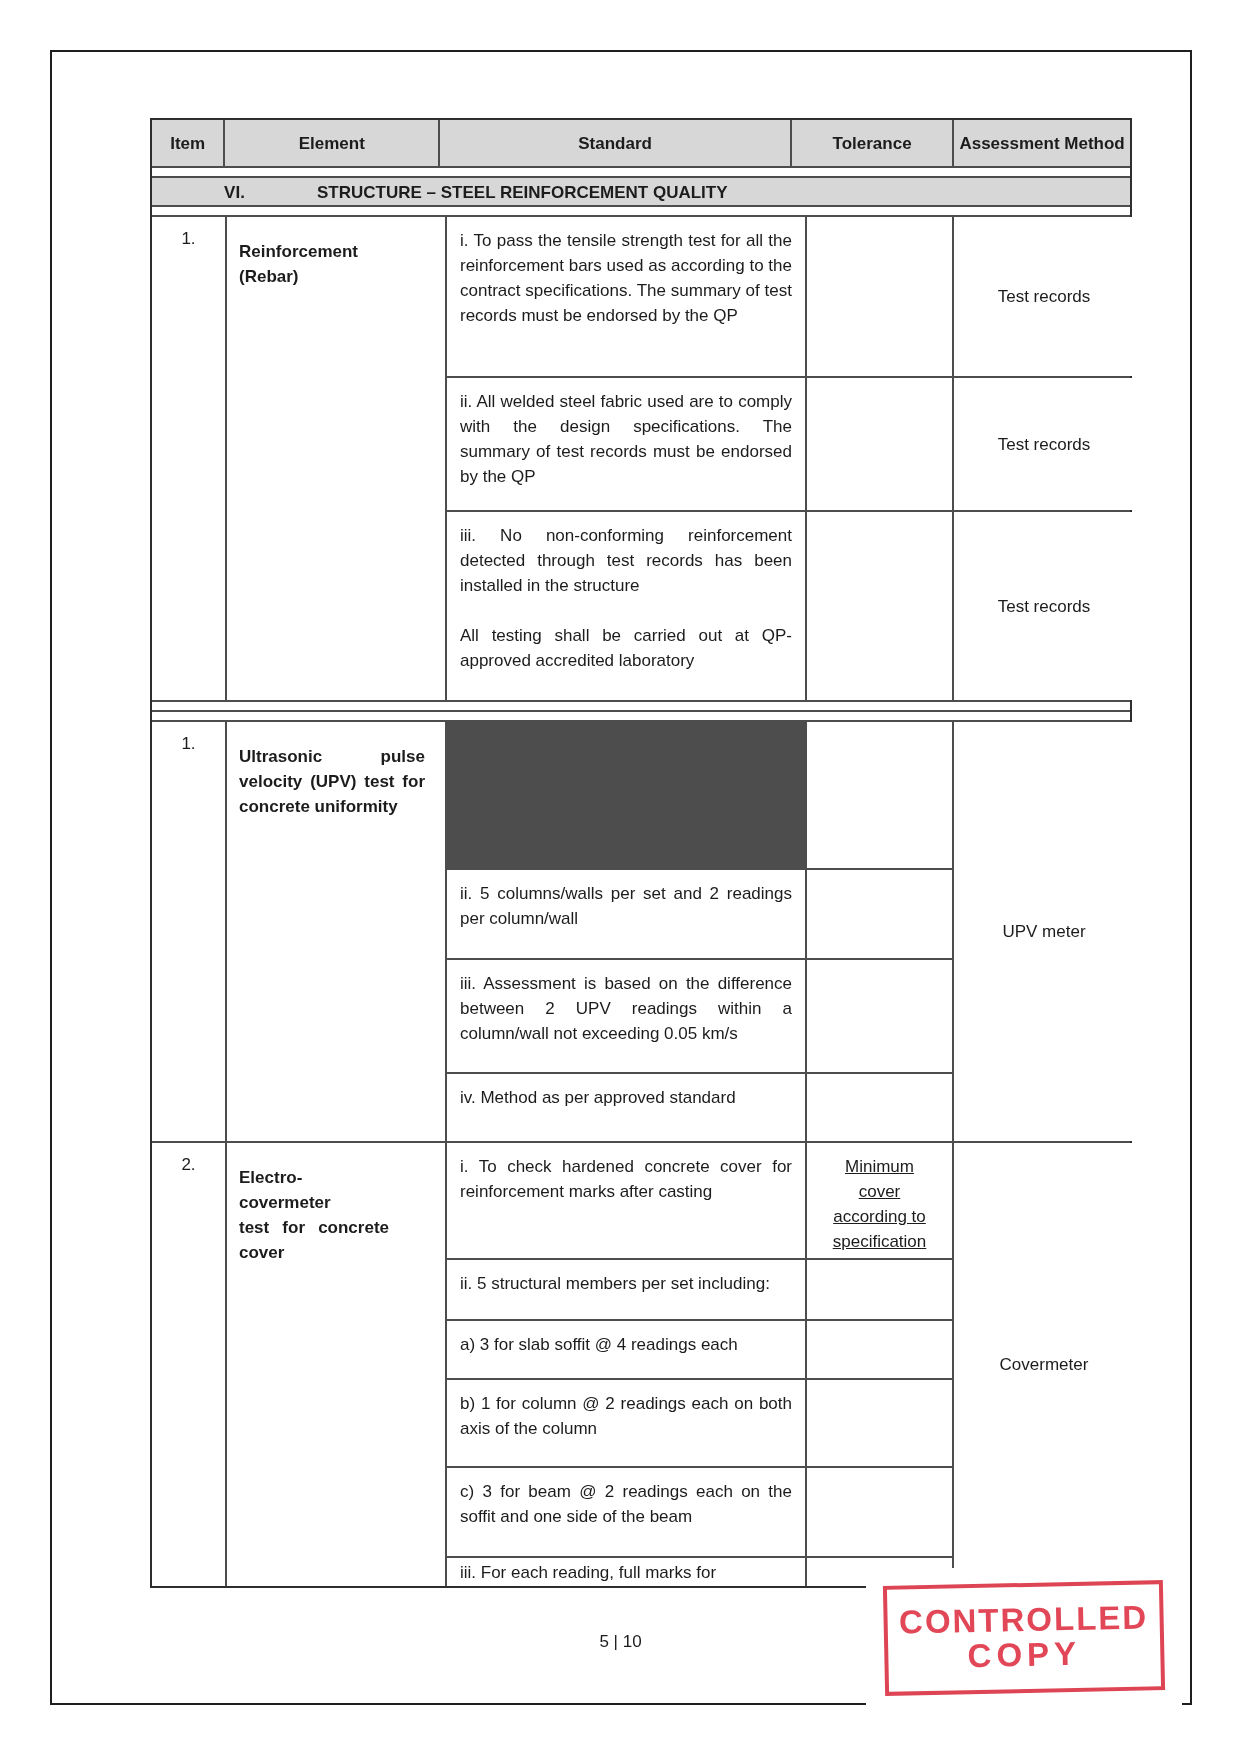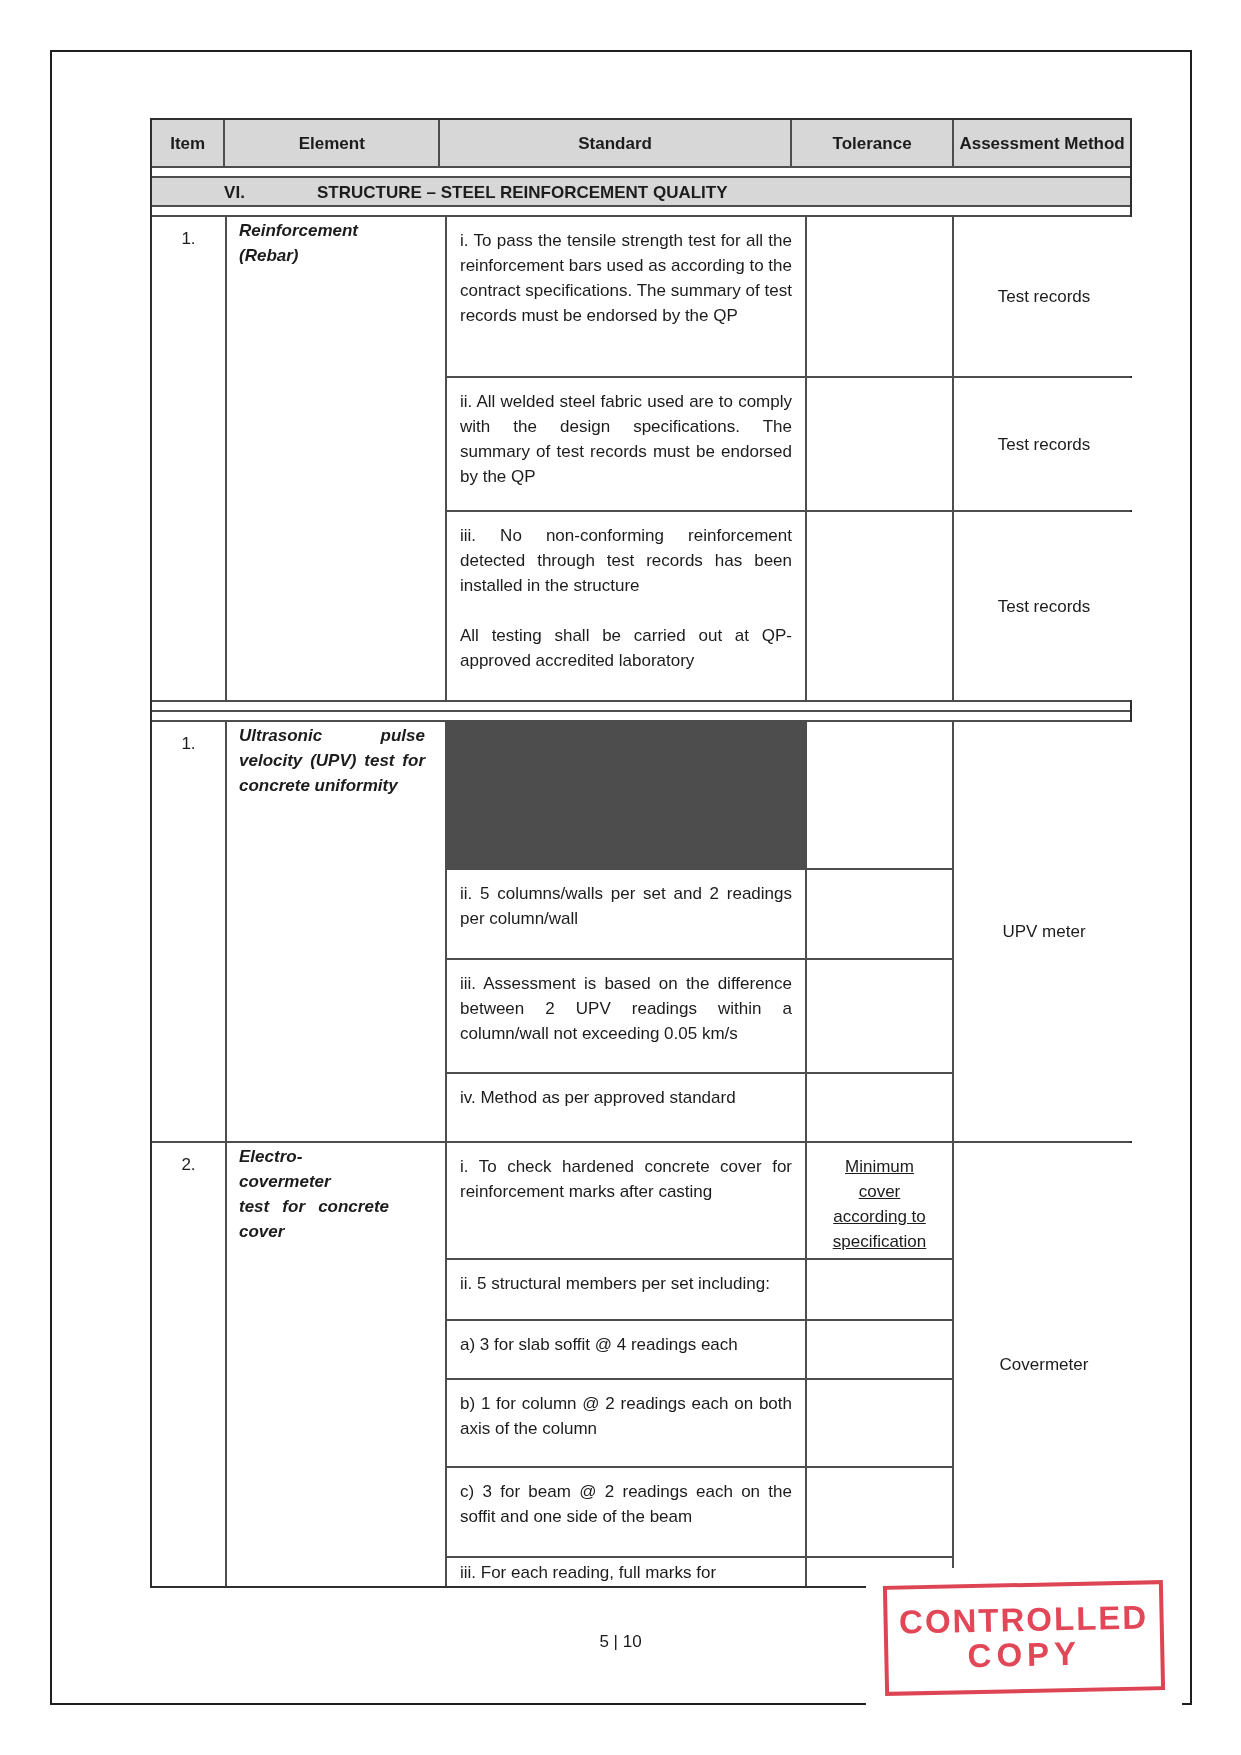--- a/index.html
+++ b/index.html
@@ -39,21 +39,21 @@
     grid-template-columns:73px 218px 358px 145px 180px;
   }
   .blk-vi1  { grid-template-rows:159px 132px 188px; }
   .blk-vii1 { grid-template-rows:146px 88px 112px 67px; }
   .blk-vii2 { grid-template-rows:115px 59px 57px 86px 88px 28px; }
   .cell { background:#ffffff; overflow:hidden; }
   .span-rows { grid-row:1 / -1; }
   .col1{grid-column:1;} .col2{grid-column:2;} .col3{grid-column:3;}
   .col4{grid-column:4;} .col5{grid-column:5;}
   .item-cell { text-align:center; padding-top:9px; }
-  .elem-cell { padding:1px 12px; font-weight:bold;font-style:italic; }
+  .elem-cell { padding:22px 12px; font-weight:bold; }
   .elem-cell .jt { display:block; text-align:justify; white-space:pre-line; }
   .ew1{max-width:160px;} .ew2{max-width:186px;} .ew3{max-width:150px;}
   .std-cell { padding:11px 13px 6px 13px; text-align:justify; white-space:pre-line; }
   .tol-cell { padding-top:11px; text-align:center;text-decoration:underline; }
   .tol-cell .tw { display:block; max-width:95px; margin:0 auto; }
   .asm-cell { display:flex; align-items:center; justify-content:center; text-align:center; }
   
   .footer {
     position:absolute; left:0; top:1632px; width:1241px; text-align:center;
     font-size:17px; color:#1c1c1c;

